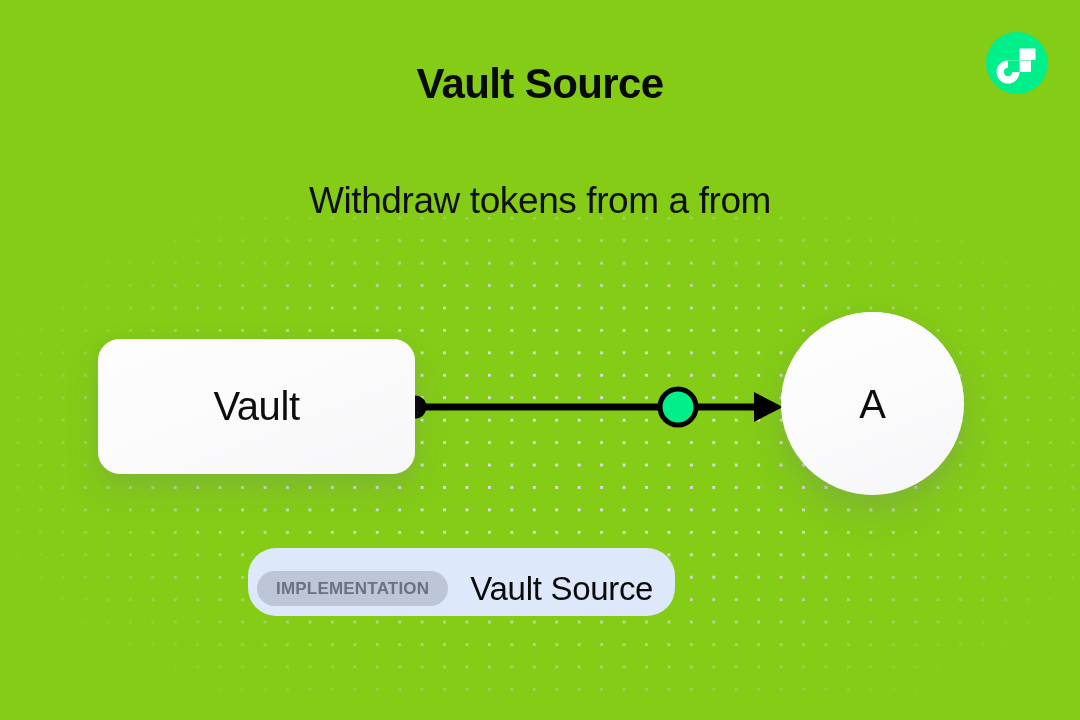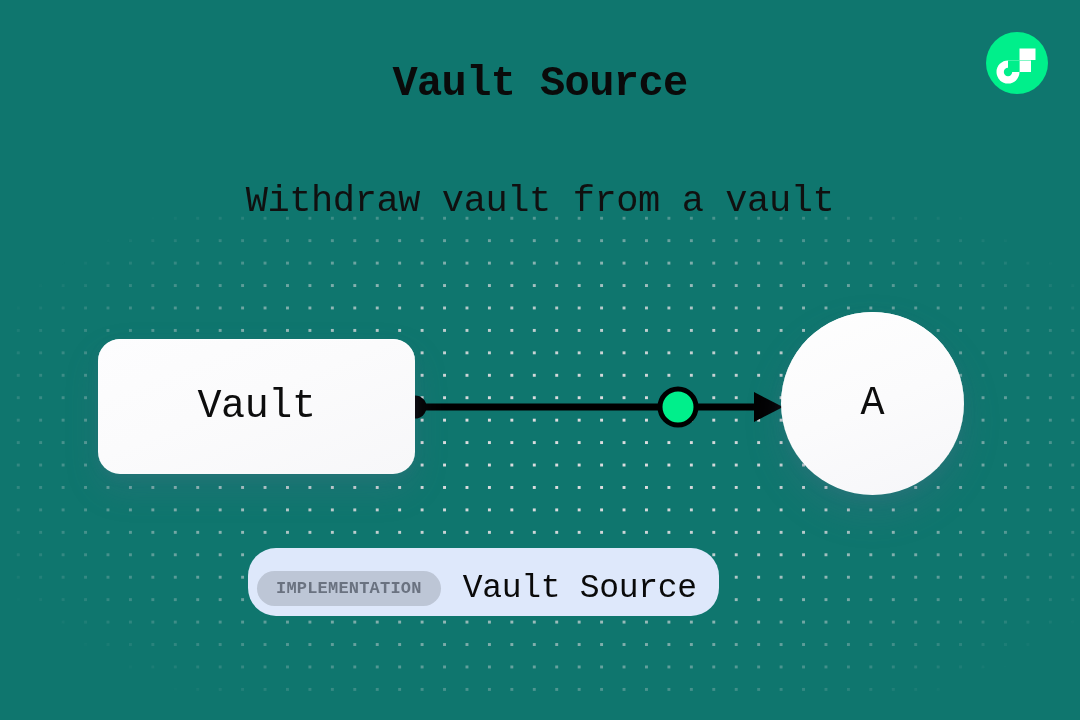--- a/index.html
+++ b/index.html
@@ -11,22 +11,21 @@
     height: 720px;
     background: #efeff0;
     font-family: "Liberation Sans", sans-serif;
     overflow: hidden;
   }
   #stage {
     position: relative;
     width: 1080px;
     height: 720px;
     overflow: hidden;
-    background: #0f766e;
-    font-family: Liberation Mono, monospace;
+    background: #84cc16;
   }
 
   
   #dot-grid {
     position: absolute;
     left: 0;
     top: 200px;
     width: 1080px;
     height: 500px;
     background-image: radial-gradient(#dcdcde 1.55px, transparent 1.6px);
@@ -180,21 +179,21 @@
     <svg width="62" height="62" viewBox="0 0 62 62" aria-hidden="true">
       <rect x="33.5" y="16.5" width="16" height="11.5" fill="#ffffff"></rect>
       <rect x="33.5" y="28.5" width="11.5" height="11.5" fill="#ffffff"></rect>
       <path d="M33.5 28.5 h-11.5 a11.5 11.5 0 1 0 11.5 11.5 z" fill="#ffffff"></path>
       <rect x="22" y="28.5" width="11.5" height="11.5" fill="#00ef8b"></rect>
       <circle cx="22" cy="40" r="4.2" fill="#00ef8b"></circle>
     </svg>
   </div>
 
   <div id="title">Vault Source</div>
-  <div id="subtitle">Withdraw vault from a vault</div>
+  <div id="subtitle">Withdraw tokens from a from</div>
 
   <div id="canvas">
 
     <svg id="edge-layer" viewBox="0 0 1080 720" aria-hidden="true">
       <line x1="415" y1="407" x2="762" y2="407" stroke="#000000" stroke-width="7"></line>
       <polygon points="754,392 783,407 754,422" fill="#000000"></polygon>
       <circle cx="415" cy="407" r="11.5" fill="#000000"></circle>
       <circle cx="678" cy="407" r="18" fill="#00ef8b" stroke="#000000" stroke-width="5"></circle>
     </svg>
 

